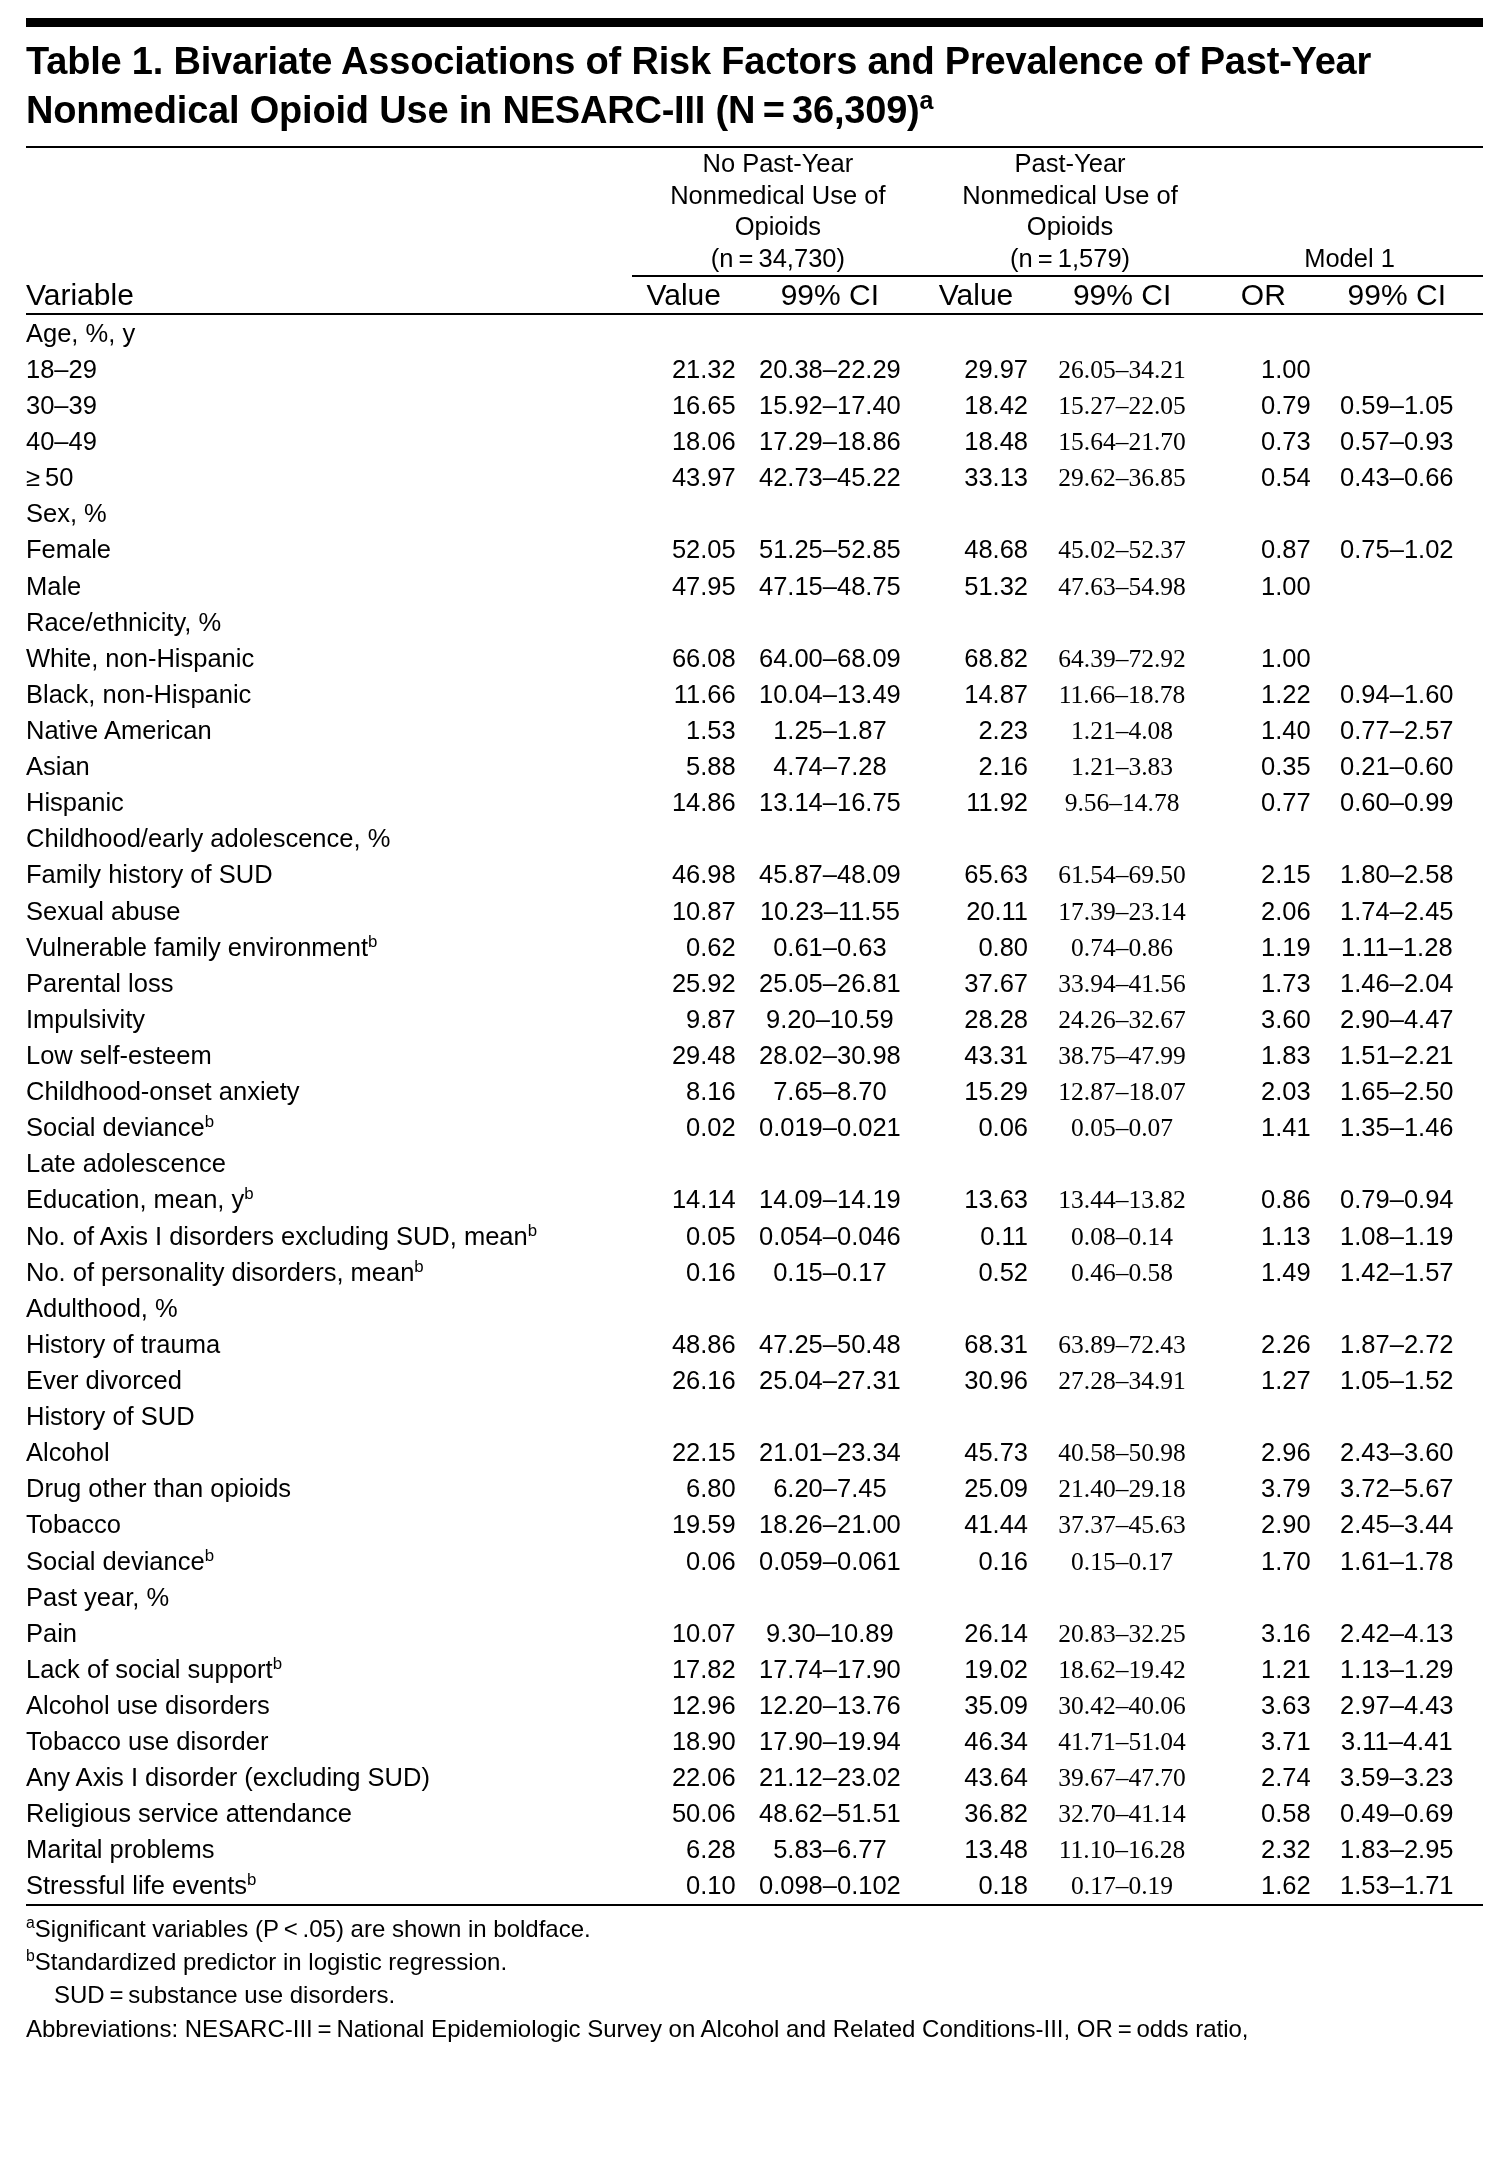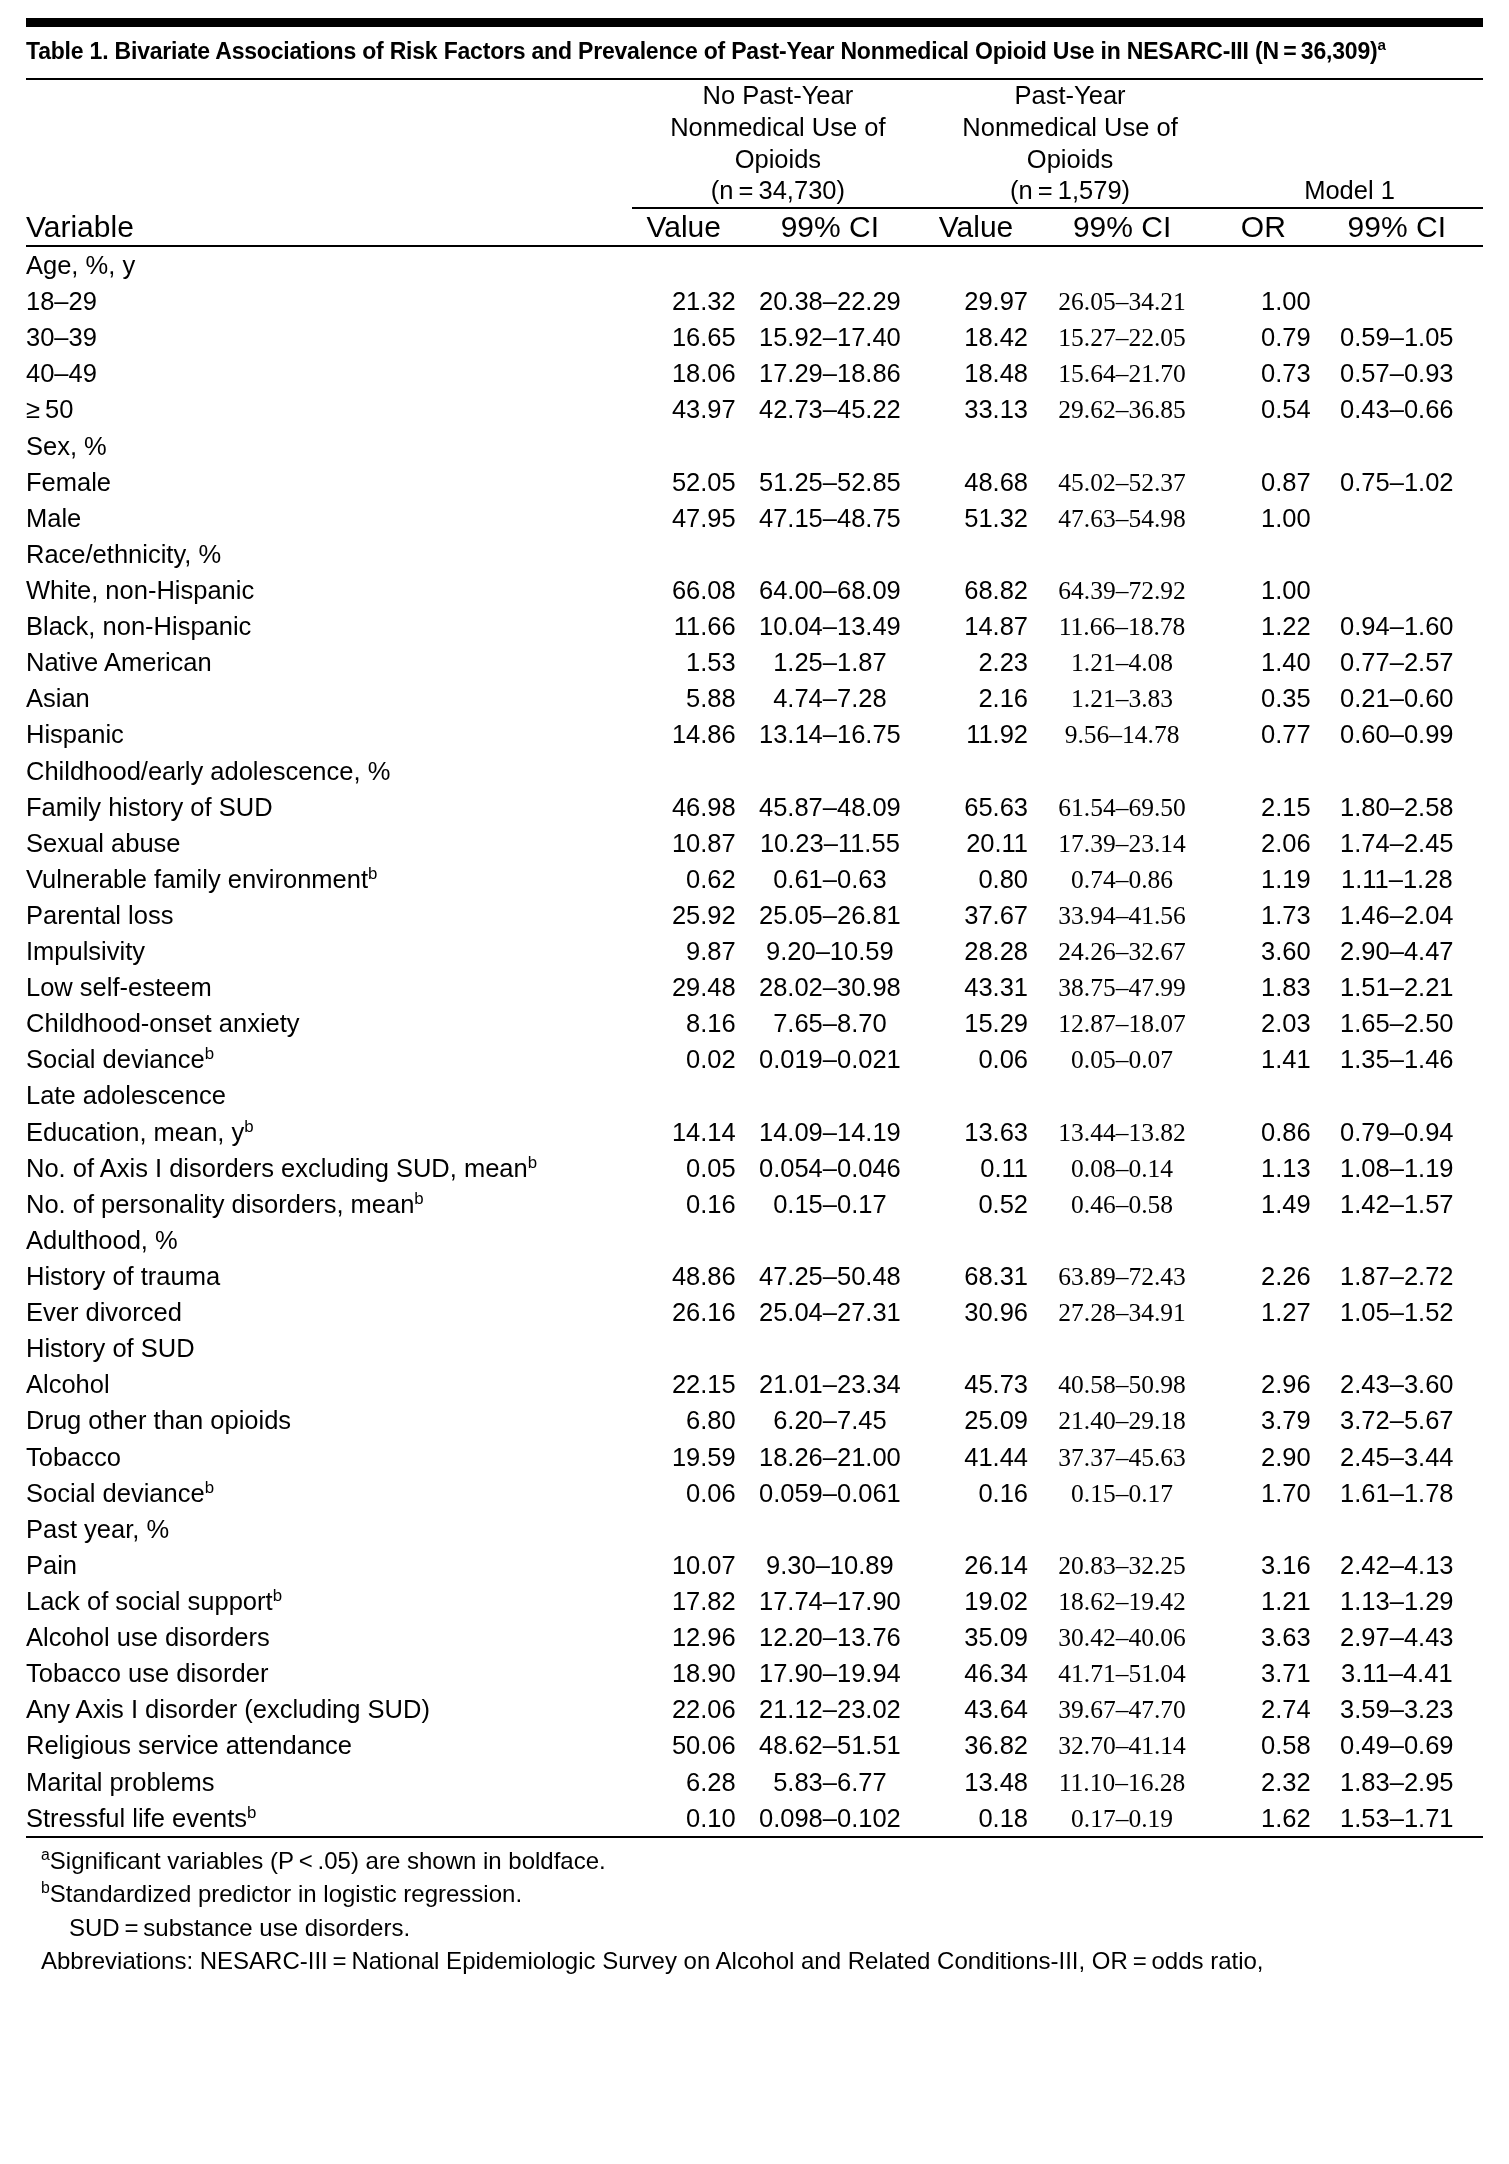--- a/index.html
+++ b/index.html
@@ -20,21 +20,21 @@
   .rule-top {
     height: 9px;
     background: #000;
     margin: 0 0 10px 0;
   }
   .rule-thin {
     height: 2px;
     background: #000;
   }
   .title {
-    font-size: 23px;
+    font-size: 38px;
     font-weight: bold;
     line-height: 1.28;
     margin: 0 0 12px 0;
     letter-spacing: -0.2px;
   }
   sup {
     font-size: 0.66em;
     vertical-align: super;
     line-height: 0;
   }
@@ -79,21 +79,21 @@
   .b { font-weight: bold; }
   .grp-underline {
     border-bottom: 2px solid #000;
   }
   .footnotes {
     font-size: 24px;
     line-height: 1.3;
     padding-top: 7px;
   }
   .footnotes p {
-    margin: 0 0 2px 15px;
+    margin: 0 0 2px 0;
   }
   .fn-indent {
     padding-left: 28px;
     display: inline-block;
   }
   .hdr-row-under td { border-bottom: 2px solid #000; }
 </style>
 </head>
 <body>
 

